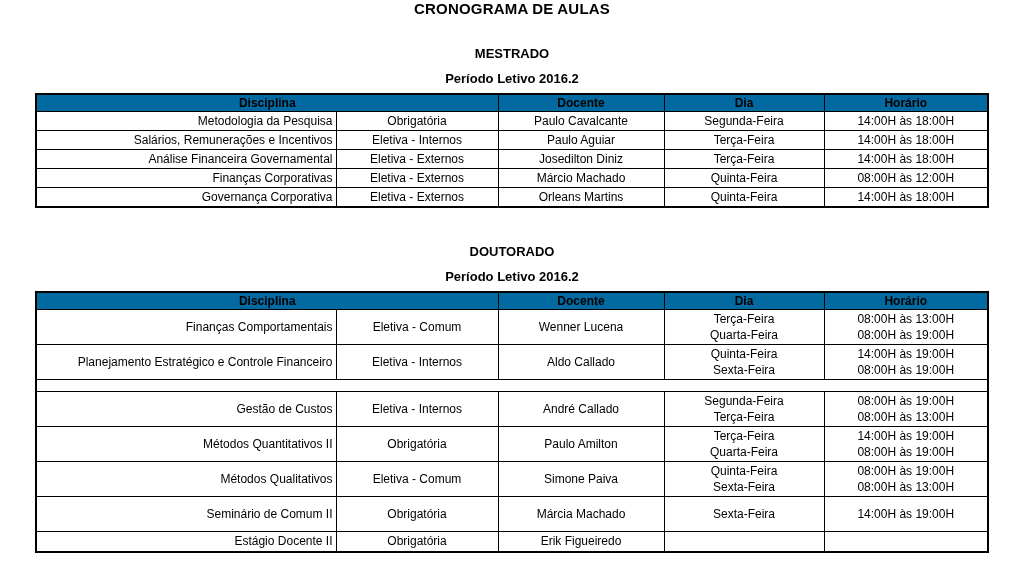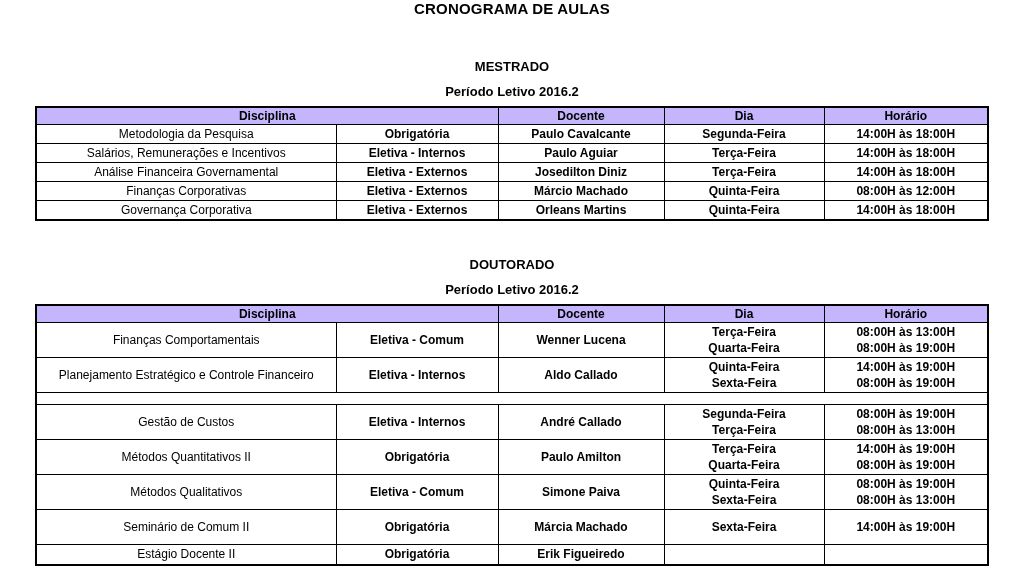--- a/index.html
+++ b/index.html
@@ -17,21 +17,21 @@
     font-weight: bold;
     font-size: 15px;
     letter-spacing: 0.2px;
   }
   .sec-heading {
     text-align: center;
     font-weight: bold;
     font-size: 13px;
     line-height: 15px;
   }
-  .sec-heading.first { margin-top: 42px; }
+  .sec-heading.first { margin-top: 29px; }
   .sec-heading.second { margin-top: 36px; }
   .sec-subheading {
     text-align: center;
     font-weight: bold;
     font-size: 13px;
     line-height: 15px;
     margin-top: 10px;
   }
 
   table.schedule {
@@ -41,38 +41,38 @@
     table-layout: fixed;
     border: 2px solid #000;
   }
   table.schedule th, table.schedule td {
     border: 1px solid #000;
     font-size: 12px;
     padding: 0 3px;
     overflow: hidden;
   }
   table.schedule th {
-    background: #c4b5fd;
+    background: #0369a1;
     font-weight: bold;
     height: 17px;
     text-align: center;
     padding: 1px 2px;
   }
   table.schedule td { background: #ffffff; }
 
   
   table.t-mestrado td { height: 19px; }
 
   
   table.t-doutorado td { height: 35px; vertical-align: middle; }
   table.t-doutorado tr.short td { height: 21px; }
   table.t-doutorado tr.spacer td { height: 12px; padding: 0; }
 
-  .c-disc { text-align: center; }
-  .c-tipo, .c-doc, .c-dia, .c-hor { text-align: center; font-weight: bold; }
+  .c-disc { text-align: right; }
+  .c-tipo, .c-doc, .c-dia, .c-hor { text-align: center; }
   .c-dia, .c-hor { white-space: pre-line; line-height: 16px; }
 </style>
 </head>
 <body>
 
 <div class="page">
 
   <div class="doc-title">CRONOGRAMA DE AULAS</div>
 
   <div class="sec-heading first">MESTRADO</div>

